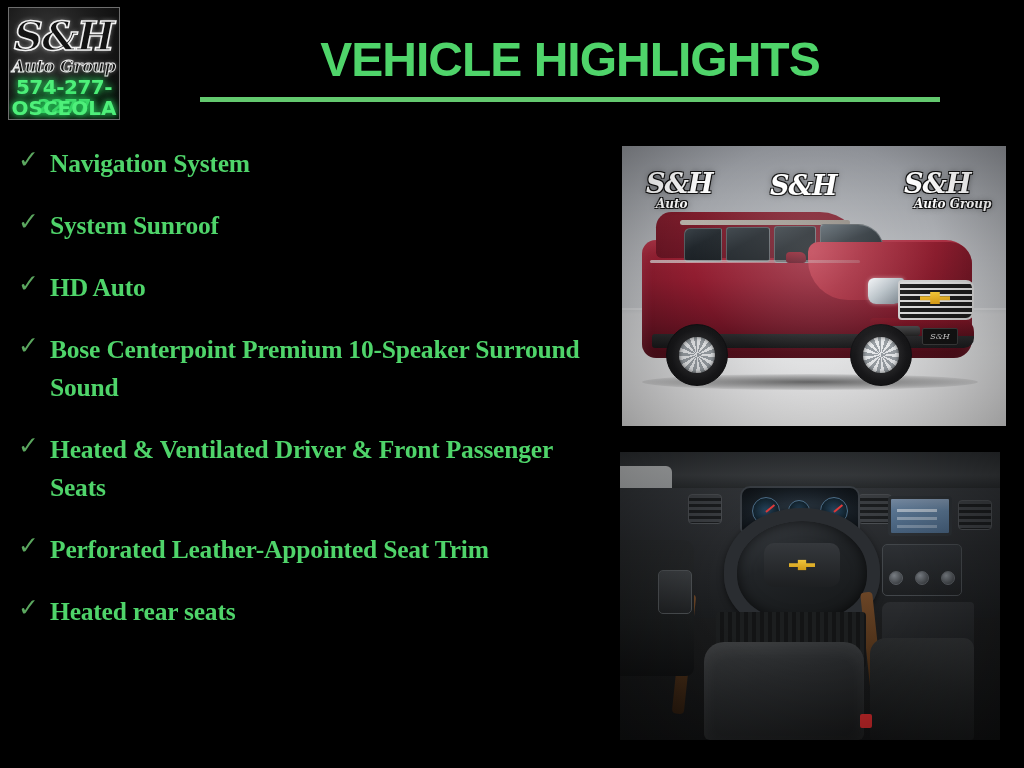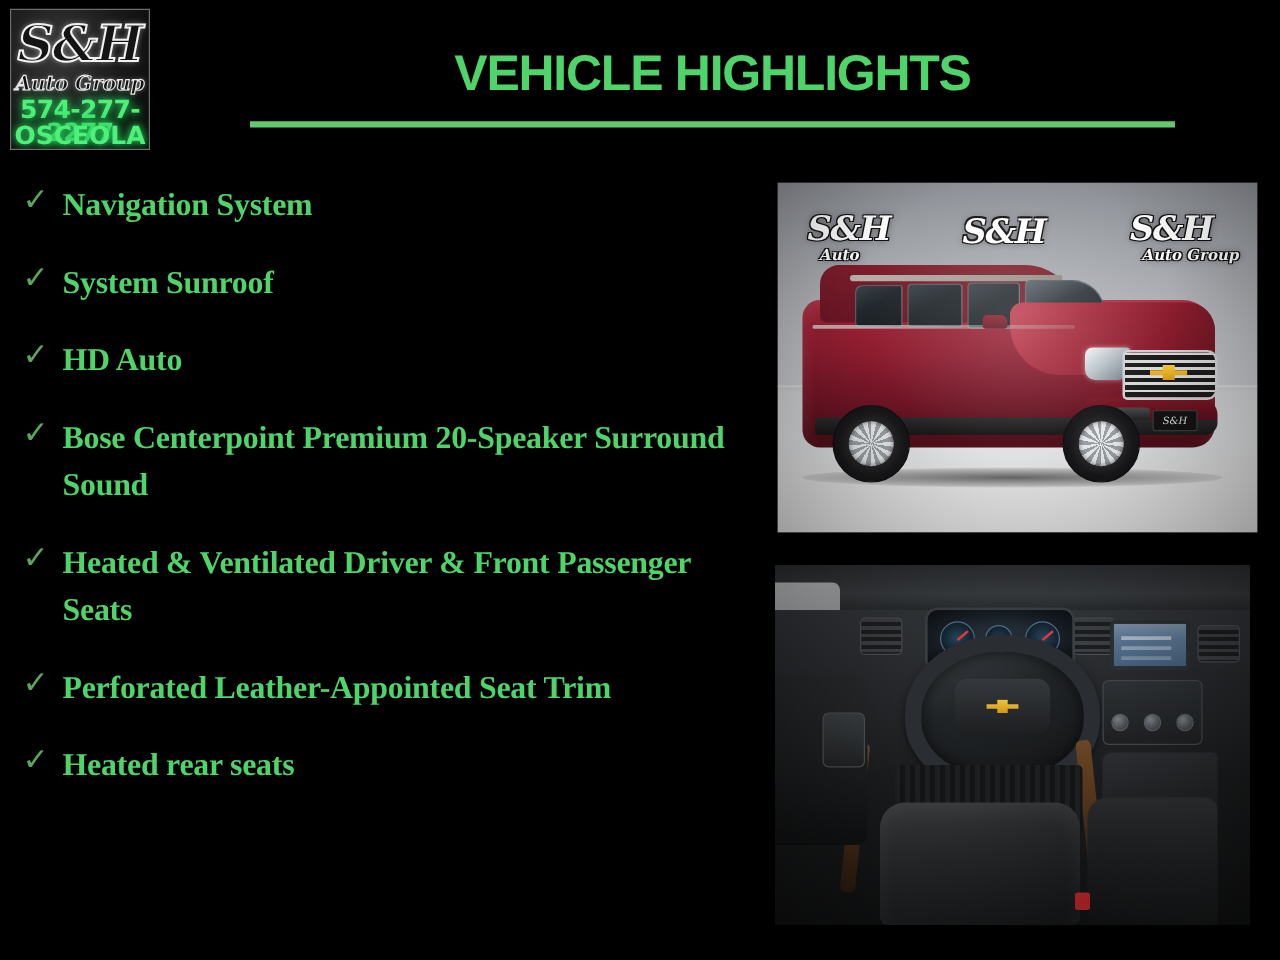--- a/index.html
+++ b/index.html
@@ -88,21 +88,21 @@
   .title-wrap {
     position: absolute;
     left: 150px;
     top: 28px;
     width: 840px;
     text-align: center;
   }
   .title-text {
     font-family: "Liberation Sans", sans-serif;
     font-weight: bold;
-    font-size: 40px;
+    font-size: 48px;
     line-height: 63px;
     color: #4fd46a;
     letter-spacing: -1px;
     white-space: nowrap;
     display: inline-block;
   }
   .title-underline {
     display: block;
     height: 5px;
     background: #63c96f;
@@ -578,21 +578,21 @@
     <span class="bullet-text">System Sunroof</span>
   </div>
 
   <div class="bullet-row">
     <span class="bullet-check">✓</span>
     <span class="bullet-text">HD Auto</span>
   </div>
 
   <div class="bullet-row">
     <span class="bullet-check">✓</span>
-    <span class="bullet-text">Bose Centerpoint Premium 20-Speaker Surround Sound</span>
+    <span class="bullet-text">Bose Centerpoint Premium 10-Speaker Surround Sound</span>
   </div>
 
   <div class="bullet-row">
     <span class="bullet-check">✓</span>
     <span class="bullet-text">Heated &amp; Ventilated Driver &amp; Front Passenger Seats</span>
   </div>
 
   <div class="bullet-row">
     <span class="bullet-check">✓</span>
     <span class="bullet-text">Perforated Leather-Appointed Seat Trim</span>

